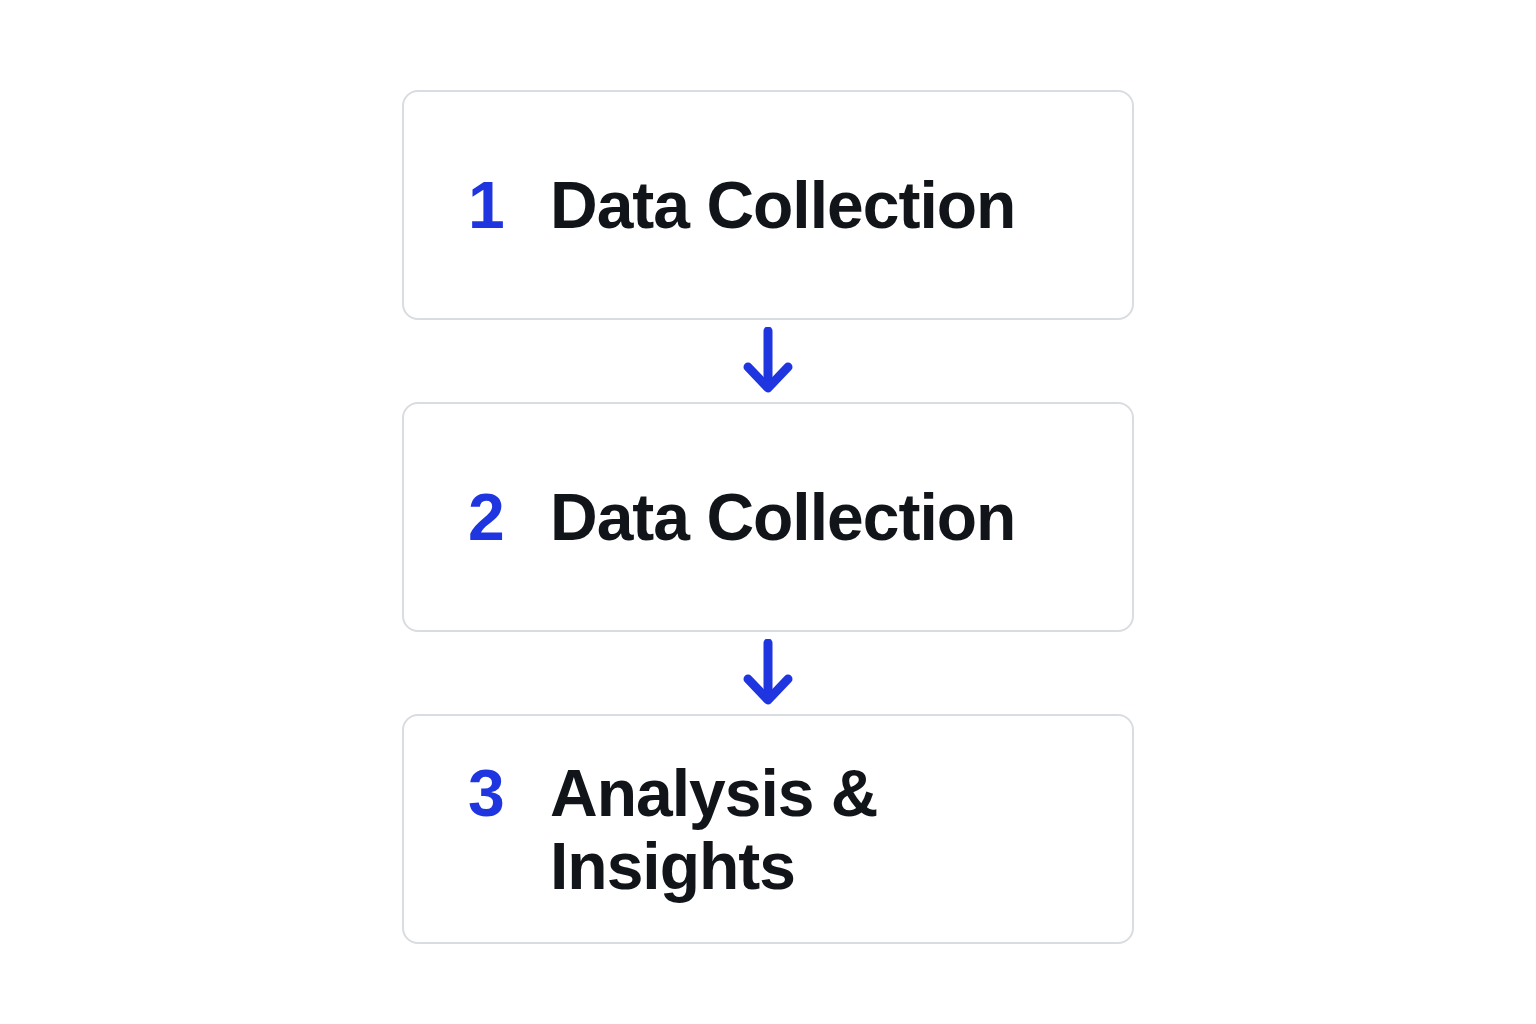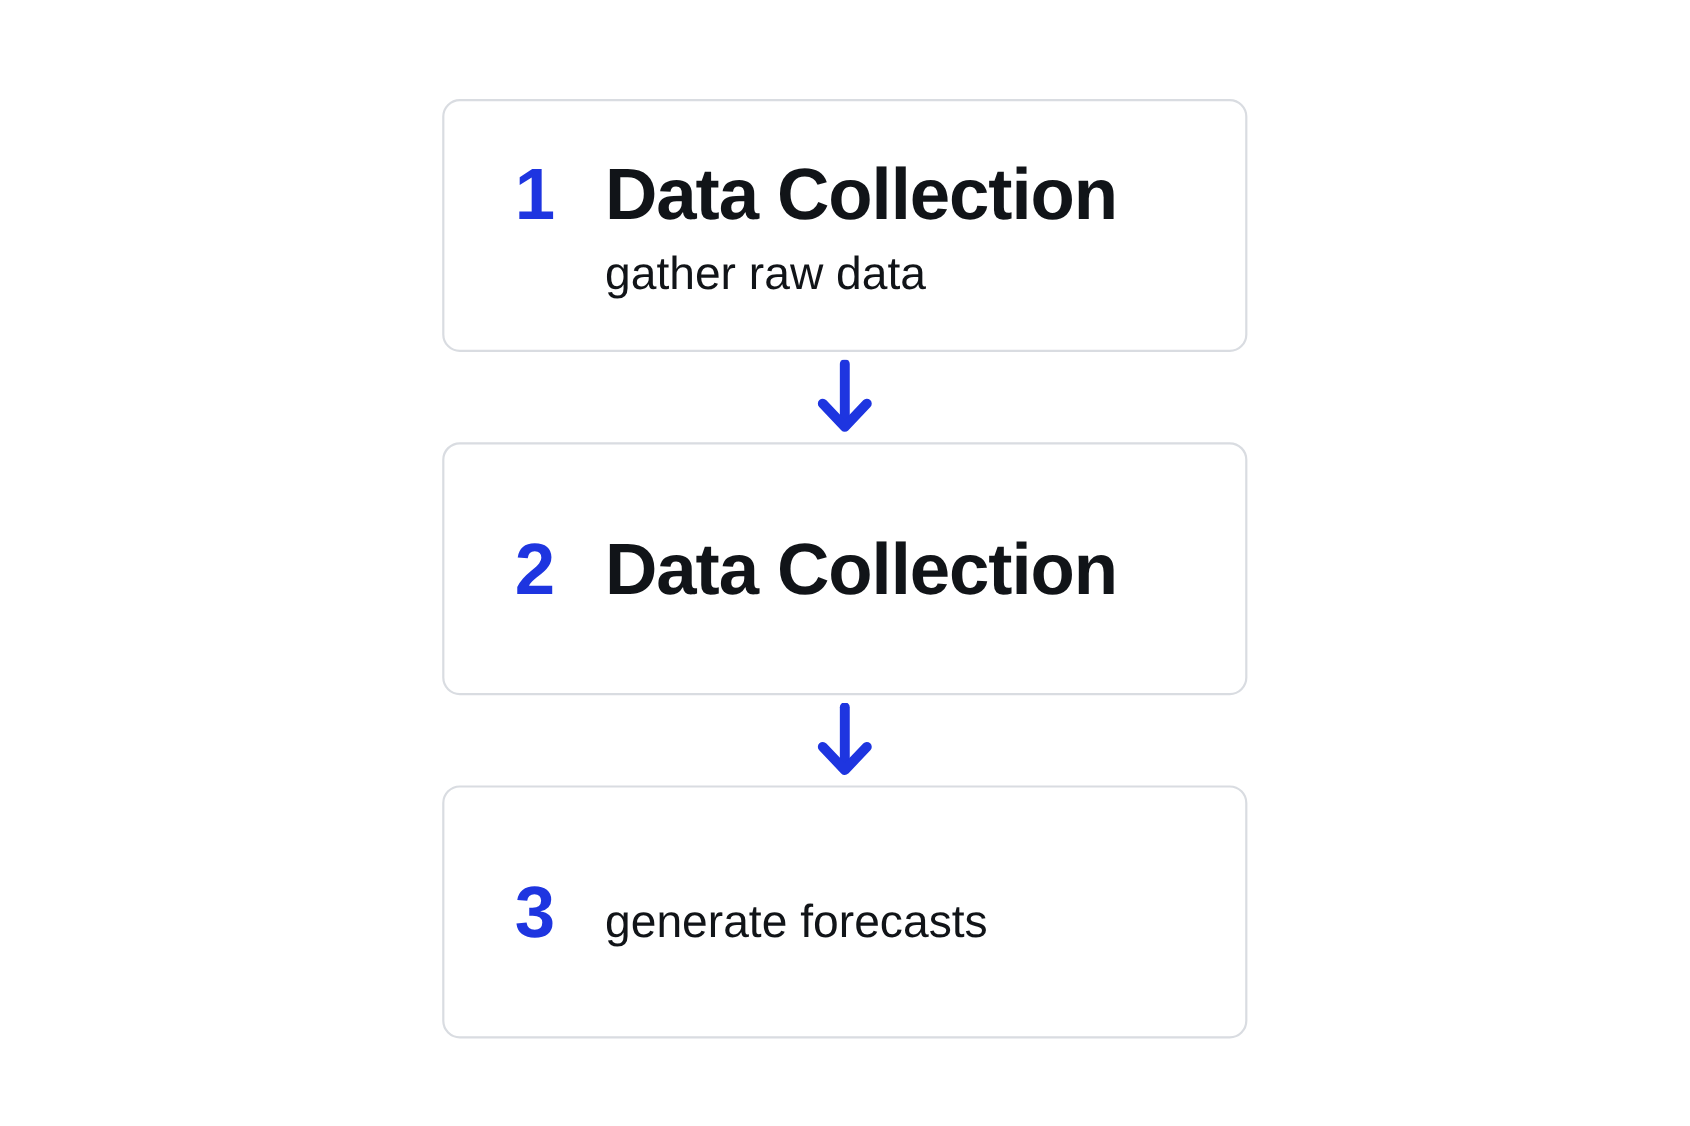--- a/index.html
+++ b/index.html
@@ -60,21 +60,20 @@
 </head>
 <body>
 
 <div class="flow">
 
   <div class="step-card">
     <div class="step-row">
       <span class="step-number">1</span>
       <span class="step-text">
         <span class="step-title">Data Collection</span>
-        <span class="step-subtitle">gather raw data</span>
       </span>
     </div>
   </div>
 
   <div class="arrow">
     <svg width="56" height="68" viewBox="0 0 56 68" fill="none">
       <path d="M28 4 V58" stroke="currentColor" stroke-width="9" stroke-linecap="round"></path>
       <path d="M8 40 L28 61 L48 40" stroke="currentColor" stroke-width="9" stroke-linecap="round" stroke-linejoin="round" fill="none"></path>
     </svg>
   </div>
@@ -92,18 +91,18 @@
     <svg width="56" height="68" viewBox="0 0 56 68" fill="none">
       <path d="M28 4 V58" stroke="currentColor" stroke-width="9" stroke-linecap="round"></path>
       <path d="M8 40 L28 61 L48 40" stroke="currentColor" stroke-width="9" stroke-linecap="round" stroke-linejoin="round" fill="none"></path>
     </svg>
   </div>
 
   <div class="step-card">
     <div class="step-row">
       <span class="step-number">3</span>
       <span class="step-text">
-        <span class="step-subtitle">generate forecasts</span>
+        <span class="step-title">Analysis &amp; Insights</span>
       </span>
     </div>
   </div>
 
 </div>
 
 </body></html>

